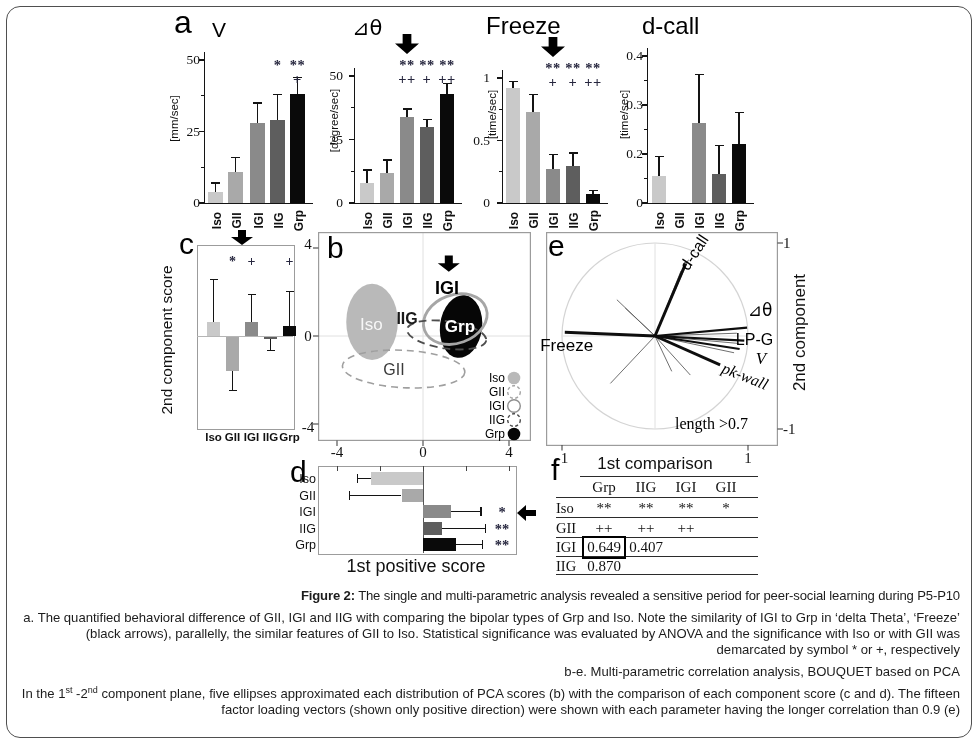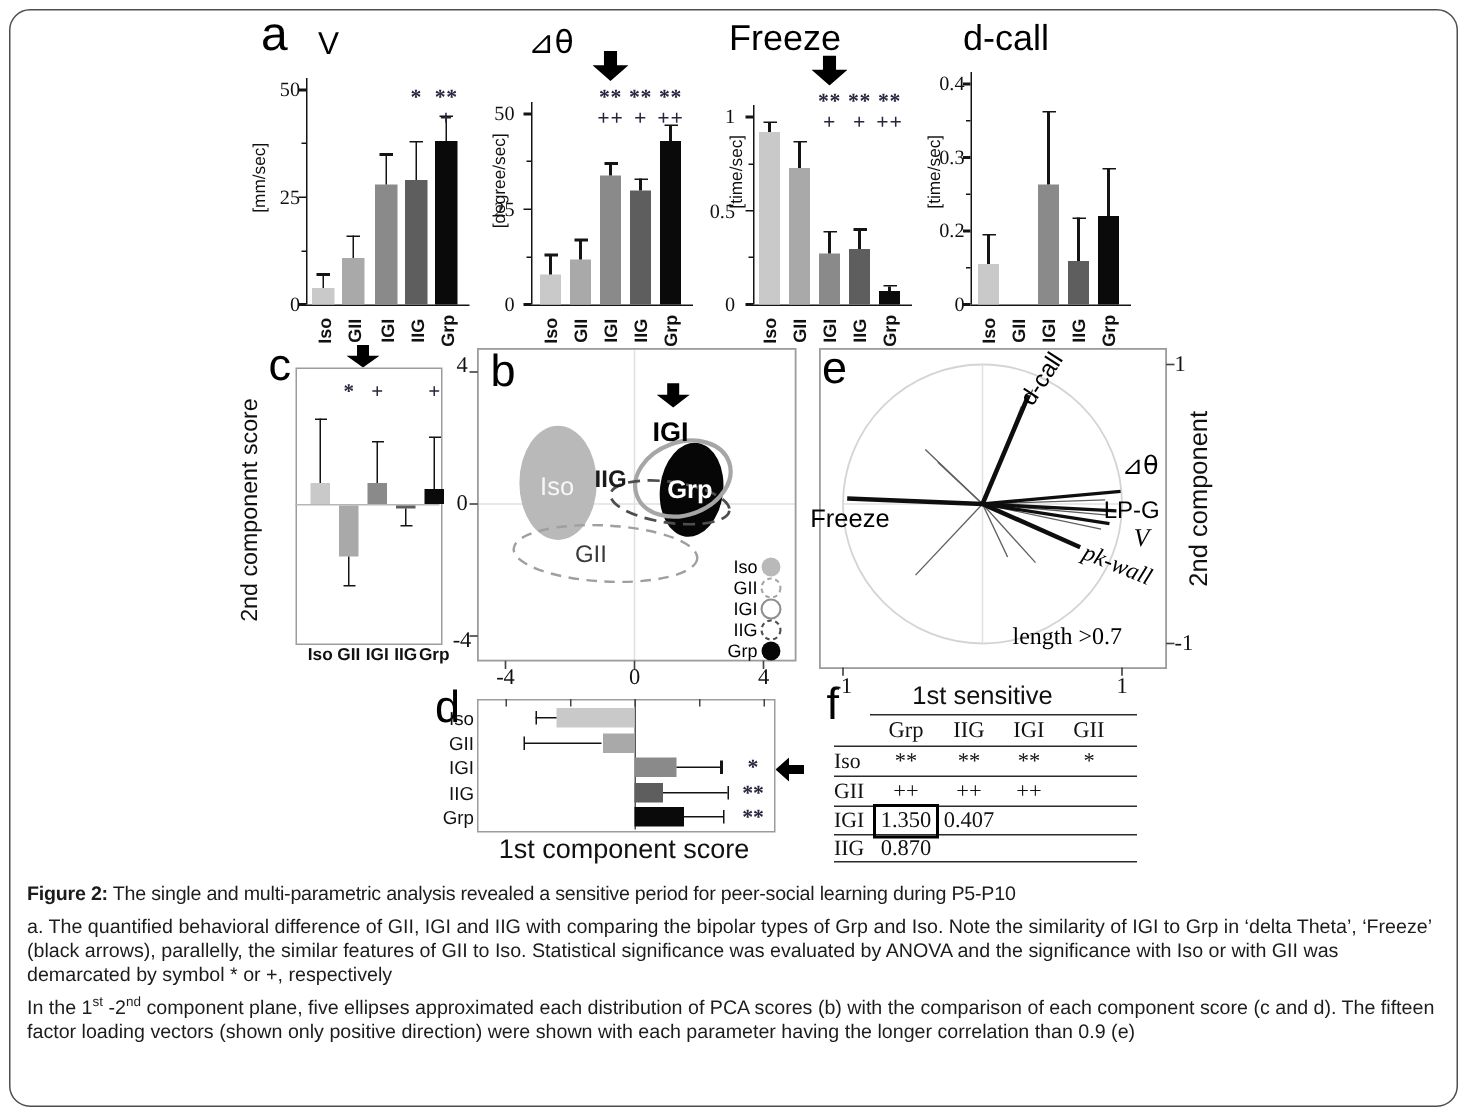--- a/index.html
+++ b/index.html
@@ -6,21 +6,21 @@
     font-family:"Liberation Sans",sans-serif;color:#111;}
   #figure{position:absolute;left:0;top:0;width:980px;height:746px;overflow:hidden;background:#fff;}
   .abs{position:absolute;}
   .frame{left:6px;top:6px;width:964px;height:730px;border:1.6px solid #4f4f4f;border-radius:14px;}
   .pl{font-size:30px;line-height:1;color:#000;}
   .chart-title{font-weight:normal;color:#000;}
   .dj{font-family:"DejaVu Sans",sans-serif;}
   .unit{height:13px;text-align:center;font-size:11.5px;transform:rotate(-90deg);white-space:nowrap;}
   .axlab{font-size:17px;text-align:center;}
   .rot90{transform:rotate(-90deg);white-space:nowrap;}
-  #caption p{margin:0 0 6px 0;font-size:13.1px;line-height:1.22;color:#1c1c1c;}
+  #caption p{margin:0 0 6px 0;font-size:13.1px;line-height:1.22;color:#1c1c1c;text-align:right;}
   #caption .cap-title{letter-spacing:-0.15px;}
   sup{font-size:9px;line-height:0;vertical-align:super;}
 </style>
 </head>
 <body>
 
 <div id="figure">
   <div class="abs frame"></div>
 
   <div class="abs pl" style="left:174px;top:6px;font-size:32px">a</div>
@@ -255,21 +255,21 @@
         <text x="187" y="192" text-anchor="end" font-size="12">IIG</text>
         <circle cx="196" cy="202" r="6.3" fill="#060606"></circle>
         <text x="187" y="206" text-anchor="end" font-size="12">Grp</text>
       </svg>
       <div style="position: absolute; left: 6px; top: 216px; width: 26px; text-align: center; font-size: 15px; font-family: &quot;Liberation Serif&quot;, serif;">-4</div>
       <div style="position: absolute; left: 92px; top: 216px; width: 26px; text-align: center; font-size: 15px; font-family: &quot;Liberation Serif&quot;, serif;">0</div>
       <div style="position: absolute; left: 178px; top: 216px; width: 26px; text-align: center; font-size: 15px; font-family: &quot;Liberation Serif&quot;, serif;">4</div>
     </div>
 
   <div id="panel-d" class="abs" style="left:318px;top:462px;width:218px;height:122px">
-    <div class="abs axlab" style="left:3px;top:94px;width:190px;font-size:18px">1st component score</div>
+    <div class="abs axlab" style="left:3px;top:94px;width:190px;font-size:18px">1st positive score</div>
   <div style="position: absolute; left: 0px; top: 4px; width: 197px; height: 87px; border: 1.2px solid rgb(156, 156, 156);"></div>
       <div style="position: absolute; left: 105px; top: 4px; width: 1.2px; height: 87px; background: rgb(85, 85, 85);"></div>
       <div style="position: absolute; left: 18.5px; top: 4px; width: 1px; height: 4.5px; background: rgb(68, 68, 68);"></div>
       <div style="position: absolute; left: 61.5px; top: 4px; width: 1px; height: 4.5px; background: rgb(68, 68, 68);"></div>
       <div style="position: absolute; left: 104.5px; top: 4px; width: 1px; height: 4.5px; background: rgb(68, 68, 68);"></div>
       <div style="position: absolute; left: 147.5px; top: 4px; width: 1px; height: 4.5px; background: rgb(68, 68, 68);"></div>
       <div style="position: absolute; left: 190.5px; top: 4px; width: 1px; height: 4.5px; background: rgb(68, 68, 68);"></div>
       <div style="position: absolute; left: 53.4px; top: 10px; width: 51.6px; height: 13px; background: rgb(201, 201, 201);"></div>
       <div style="position: absolute; left: 39.425px; top: 15.9px; width: 13.975px; height: 1.2px; background: rgb(20, 20, 20);"></div>
       <div style="position: absolute; left: 38.825px; top: 12px; width: 1.2px; height: 9px; background: rgb(20, 20, 20);"></div>
@@ -289,21 +289,21 @@
       <div style="position: absolute; left: 168px; top: 58.5px; width: 32px; text-align: center; font-size: 14.5px; font-weight: bold; font-family: &quot;Liberation Serif&quot;, serif; color: rgb(38, 38, 62);">**</div>
       <div style="position: absolute; left: -29px; top: 59.5px; width: 27px; text-align: right; font-size: 12.5px;">IIG</div>
       <div style="position: absolute; left: 105px; top: 76px; width: 33.325px; height: 13px; background: rgb(10, 10, 10);"></div>
       <div style="position: absolute; left: 138.325px; top: 81.9px; width: 25.8px; height: 1.2px; background: rgb(20, 20, 20);"></div>
       <div style="position: absolute; left: 163.525px; top: 78px; width: 1.2px; height: 9px; background: rgb(20, 20, 20);"></div>
       <div style="position: absolute; left: 168px; top: 74.5px; width: 32px; text-align: center; font-size: 14.5px; font-weight: bold; font-family: &quot;Liberation Serif&quot;, serif; color: rgb(38, 38, 62);">**</div>
       <div style="position: absolute; left: -29px; top: 75.5px; width: 27px; text-align: right; font-size: 12.5px;">Grp</div>
     </div>
 
   <div id="panel-e" class="abs" style="left:546px;top:228px;width:232px;height:244px">
-    <div class="abs axlab" style="left:29px;top:226px;width:160px">1st sensitive</div>
+    <div class="abs axlab" style="left:29px;top:226px;width:160px">1st comparison</div>
     <div class="abs rot90 axlab" style="left:181px;top:97px;width:140px;height:15px">2nd component</div>
   <svg width="232" height="214" viewBox="0 0 232 214" style="position: absolute; left: 0px; top: 4px; overflow: visible;">
         <circle cx="109" cy="104" r="93" fill="none" stroke="#d4d4d4" stroke-width="1.2"></circle>
         <line x1="109" y1="11" x2="109" y2="197" stroke="#e0e0e0" stroke-width="1"></line>
         <line x1="16" y1="104" x2="202" y2="104" stroke="#e0e0e0" stroke-width="1"></line>
         <rect x="0.6" y="0.6" width="230.8" height="212.8" fill="none" stroke="#9c9c9c" stroke-width="1.2"></rect>
         <line x1="109" y1="104" x2="70.87" y2="67.72999999999999" stroke="#5f5f5f" stroke-width="0.9"></line>
         <line x1="109" y1="104" x2="79.24" y2="76.1" stroke="#5f5f5f" stroke-width="0.9"></line>
         <line x1="109" y1="104" x2="64.36" y2="151.43" stroke="#5f5f5f" stroke-width="0.9"></line>
         <line x1="109" y1="104" x2="144.34" y2="143.06" stroke="#5f5f5f" stroke-width="0.9"></line>
@@ -352,27 +352,28 @@
       <div style="position: absolute; left: 27px; top: 30px; width: 42px; text-align: center; font-size: 15px; font-family: &quot;Liberation Serif&quot;, serif;">**</div>
       <div style="position: absolute; left: 69px; top: 30px; width: 42px; text-align: center; font-size: 15px; font-family: &quot;Liberation Serif&quot;, serif;">**</div>
       <div style="position: absolute; left: 109px; top: 30px; width: 42px; text-align: center; font-size: 15px; font-family: &quot;Liberation Serif&quot;, serif;">**</div>
       <div style="position: absolute; left: 149px; top: 30px; width: 42px; text-align: center; font-size: 15px; font-family: &quot;Liberation Serif&quot;, serif;">*</div>
       <div style="position: absolute; left: 0px; top: 50px; width: 26px; font-size: 14.5px; font-family: &quot;Liberation Serif&quot;, serif;">GII</div>
       <div style="position: absolute; left: 27px; top: 50px; width: 42px; text-align: center; font-size: 15px; font-family: &quot;Liberation Serif&quot;, serif;">++</div>
       <div style="position: absolute; left: 69px; top: 50px; width: 42px; text-align: center; font-size: 15px; font-family: &quot;Liberation Serif&quot;, serif;">++</div>
       <div style="position: absolute; left: 109px; top: 50px; width: 42px; text-align: center; font-size: 15px; font-family: &quot;Liberation Serif&quot;, serif;">++</div>
       <div style="position: absolute; left: 0px; top: 69px; width: 26px; font-size: 14.5px; font-family: &quot;Liberation Serif&quot;, serif;">IGI</div>
       <div style="position: absolute; left: 26px; top: 66px; width: 40px; height: 19px; border: 2.6px solid rgb(0, 0, 0);"></div>
-      <div style="position: absolute; left: 27px; top: 69px; width: 42px; text-align: center; font-size: 15px; font-family: &quot;Liberation Serif&quot;, serif;">1.350</div>
+      <div style="position: absolute; left: 27px; top: 69px; width: 42px; text-align: center; font-size: 15px; font-family: &quot;Liberation Serif&quot;, serif;">0.649</div>
       <div style="position: absolute; left: 69px; top: 69px; width: 42px; text-align: center; font-size: 15px; font-family: &quot;Liberation Serif&quot;, serif;">0.407</div>
       <div style="position: absolute; left: 0px; top: 88px; width: 26px; font-size: 14.5px; font-family: &quot;Liberation Serif&quot;, serif;">IIG</div>
       <div style="position: absolute; left: 27px; top: 88px; width: 42px; text-align: center; font-size: 15px; font-family: &quot;Liberation Serif&quot;, serif;">0.870</div>
     </div>
 
   <div id="caption" class="abs" style="left:18px;top:588px;width:942px">
     <p class="cap-title"><b>Figure 2:</b><span> The single and multi-parametric analysis revealed a sensitive period for peer-social learning during P5-P10</span></p>
     <p>a. The quantified behavioral difference of GII, IGI and IIG with comparing the bipolar types of Grp and Iso. Note the similarity of IGI to Grp in ‘delta Theta’, ‘Freeze’ (black arrows), parallelly, the similar features of GII to Iso. Statistical significance was evaluated by ANOVA and the significance with Iso or with GII was demarcated by symbol * or +, respectively</p>
+    <p>b-e. Multi-parametric correlation analysis, BOUQUET based on PCA</p>
     <p><span>In the 1</span><sup>st</sup><span> -2</span><sup>nd</sup><span> component plane, five ellipses approximated each distribution of PCA scores (b) with the comparison of each component score (c and d). The fifteen factor loading vectors (shown only positive direction) were shown with each parameter having the longer correlation than 0.9 (e)</span></p>
   </div>
 <div style="position: absolute; left: 517px; top: 505px; width: 19px; height: 16px;"><svg width="19" height="16" viewBox="0 0 19 16" preserveAspectRatio="none">
         <path d="M19 5H9V0L0 8L9 16V11H19Z" fill="#000"></path>
       </svg></div>
   </div>
 
 </body></html>

